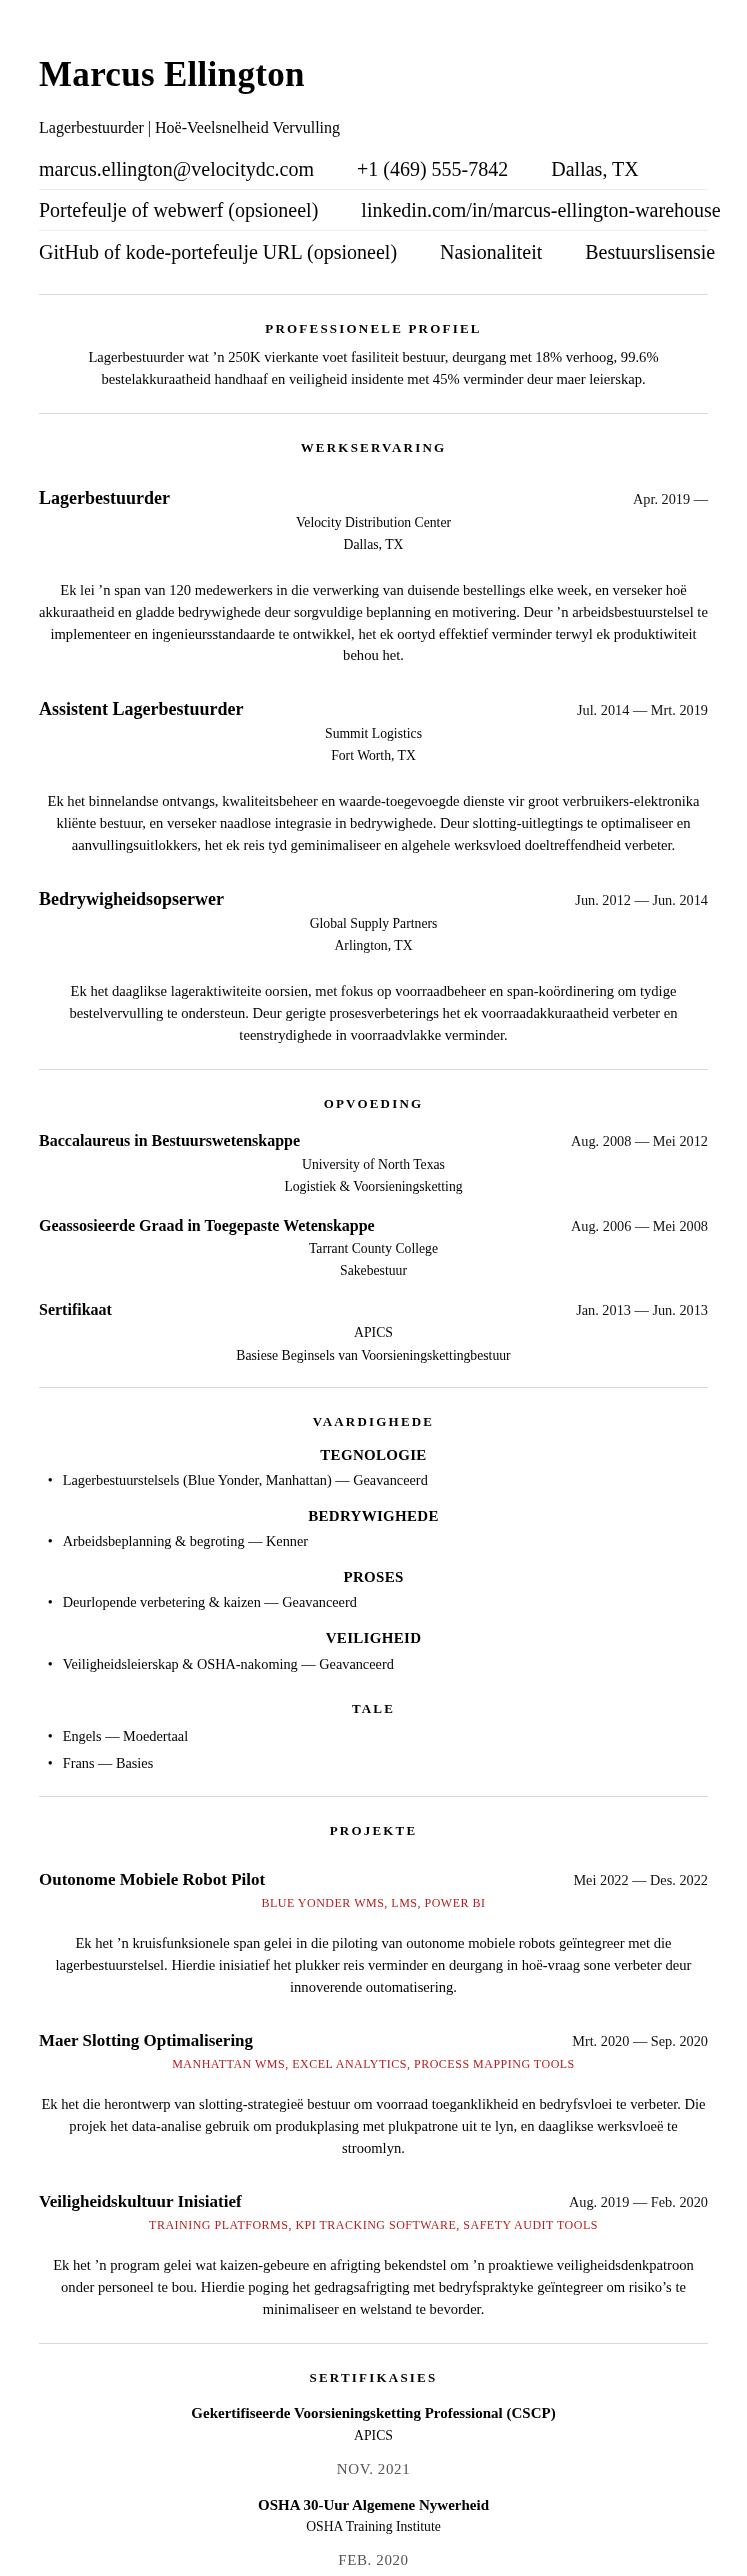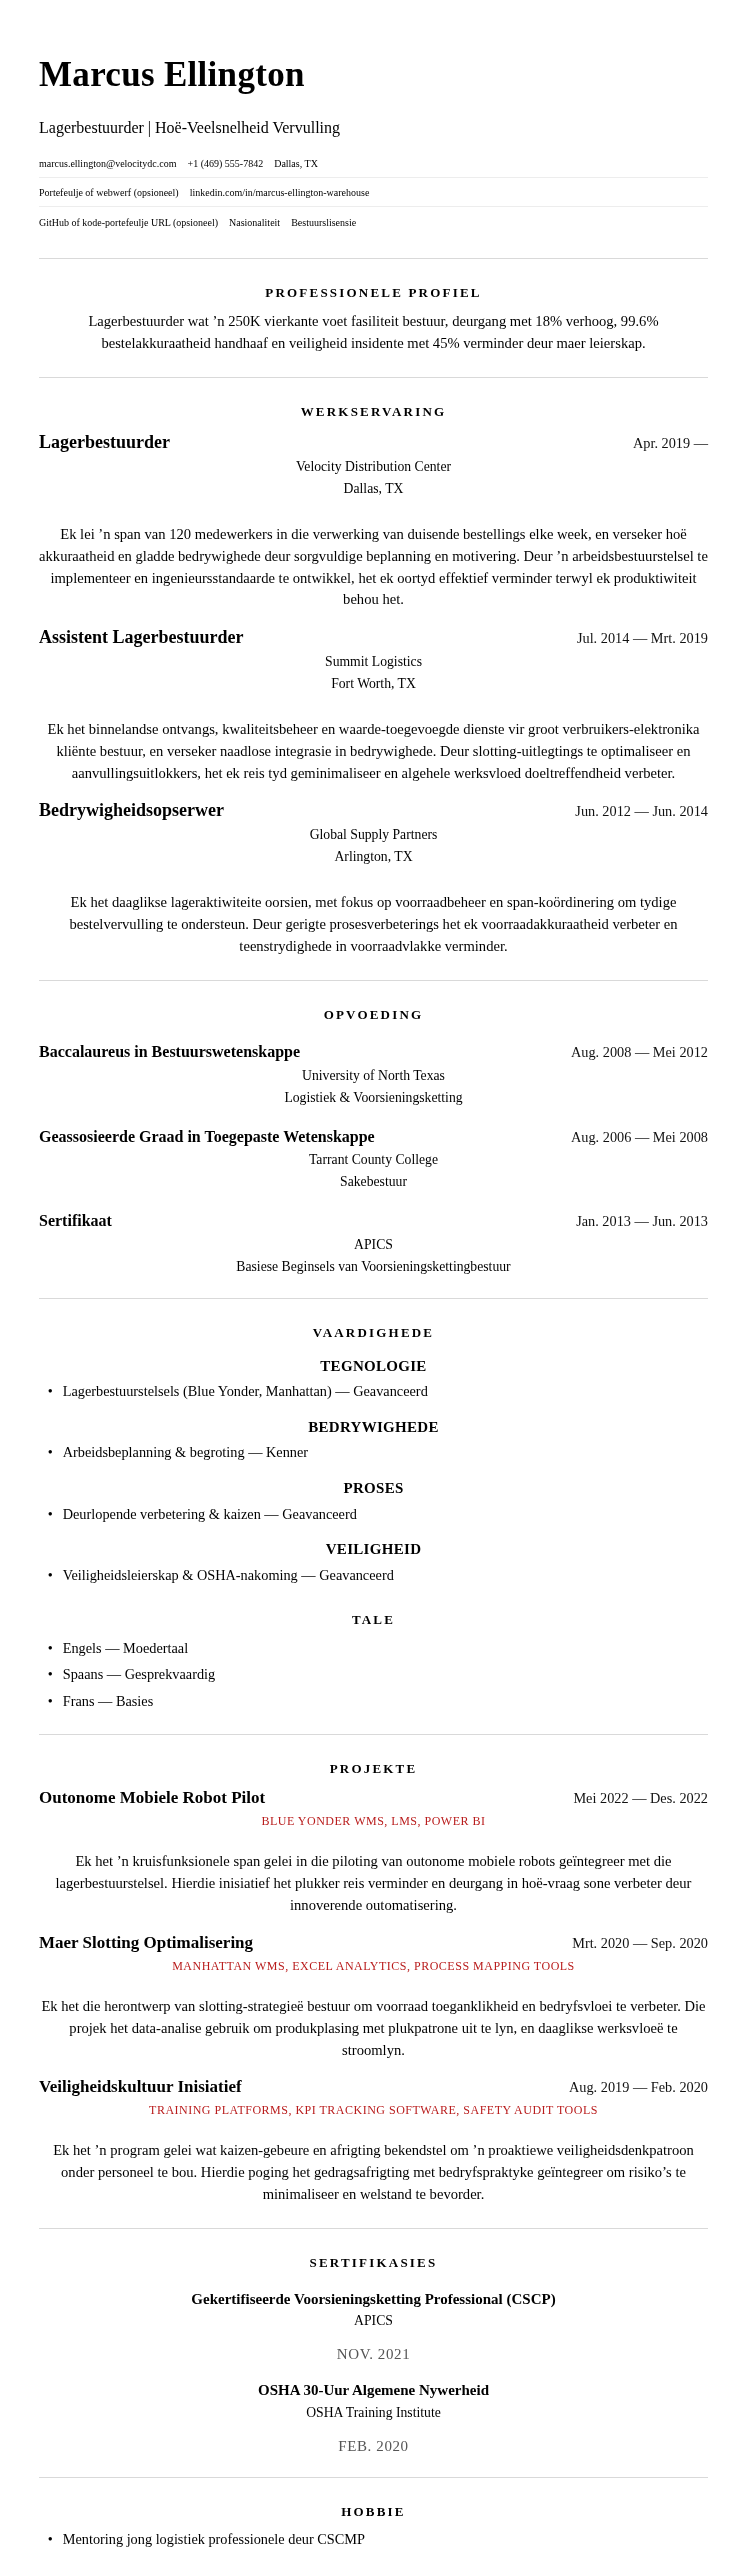--- a/index.html
+++ b/index.html
@@ -30,22 +30,22 @@
   .tagline {
     font-size: 16px;
     margin-top: 7.5px;
     line-height: 1.3;
   }
   .contact {
     margin-top: 10px;
   }
   .contact-row {
     display: flex;
-    gap: 11px;
-    font-size: 10px;
+    gap: 43px;
+    font-size: 20px;
     padding: 9.3px 0 8px 0;
     border-bottom: 0.6px solid #ededed;
     align-items: center;
   }
   .contact-row:last-child {
     border-bottom: none;
   }
   .contact-row span {
     white-space: nowrap;
   }
@@ -64,21 +64,21 @@
   }
   .section-heading {
     font-size: 13px;
     font-weight: 700;
     letter-spacing: 2.2px;
     line-height: 1.2;
   }
 
   
   .entry {
-    margin-top: 11px;
+    margin-top: 31px;
   }
   .entry-head {
     display: flex;
     justify-content: space-between;
     align-items: baseline;
     gap: 15px;
   }
   .entry-title {
     font-size: 18px;
     font-weight: 700;
@@ -313,24 +313,20 @@
 
   <section class="section section--no-rule">
     <h2 class="section-heading">TALE</h2>
     <ul class="bullet-list mt-list">
       <li class="bullet-row">
         <span class="bullet"></span>
         <span>Engels — Moedertaal</span>
       </li>
       <li class="bullet-row">
         <span class="bullet"></span>
-        <span>Spaans — Gesprekvaardig</span>
-      </li>
-      <li class="bullet-row">
-        <span class="bullet"></span>
         <span>Frans — Basies</span>
       </li>
     </ul>
   </section>
 
   <section class="section project">
     <h2 class="section-heading">PROJEKTE</h2>
 
     <div class="entry">
       <div class="entry-head">

